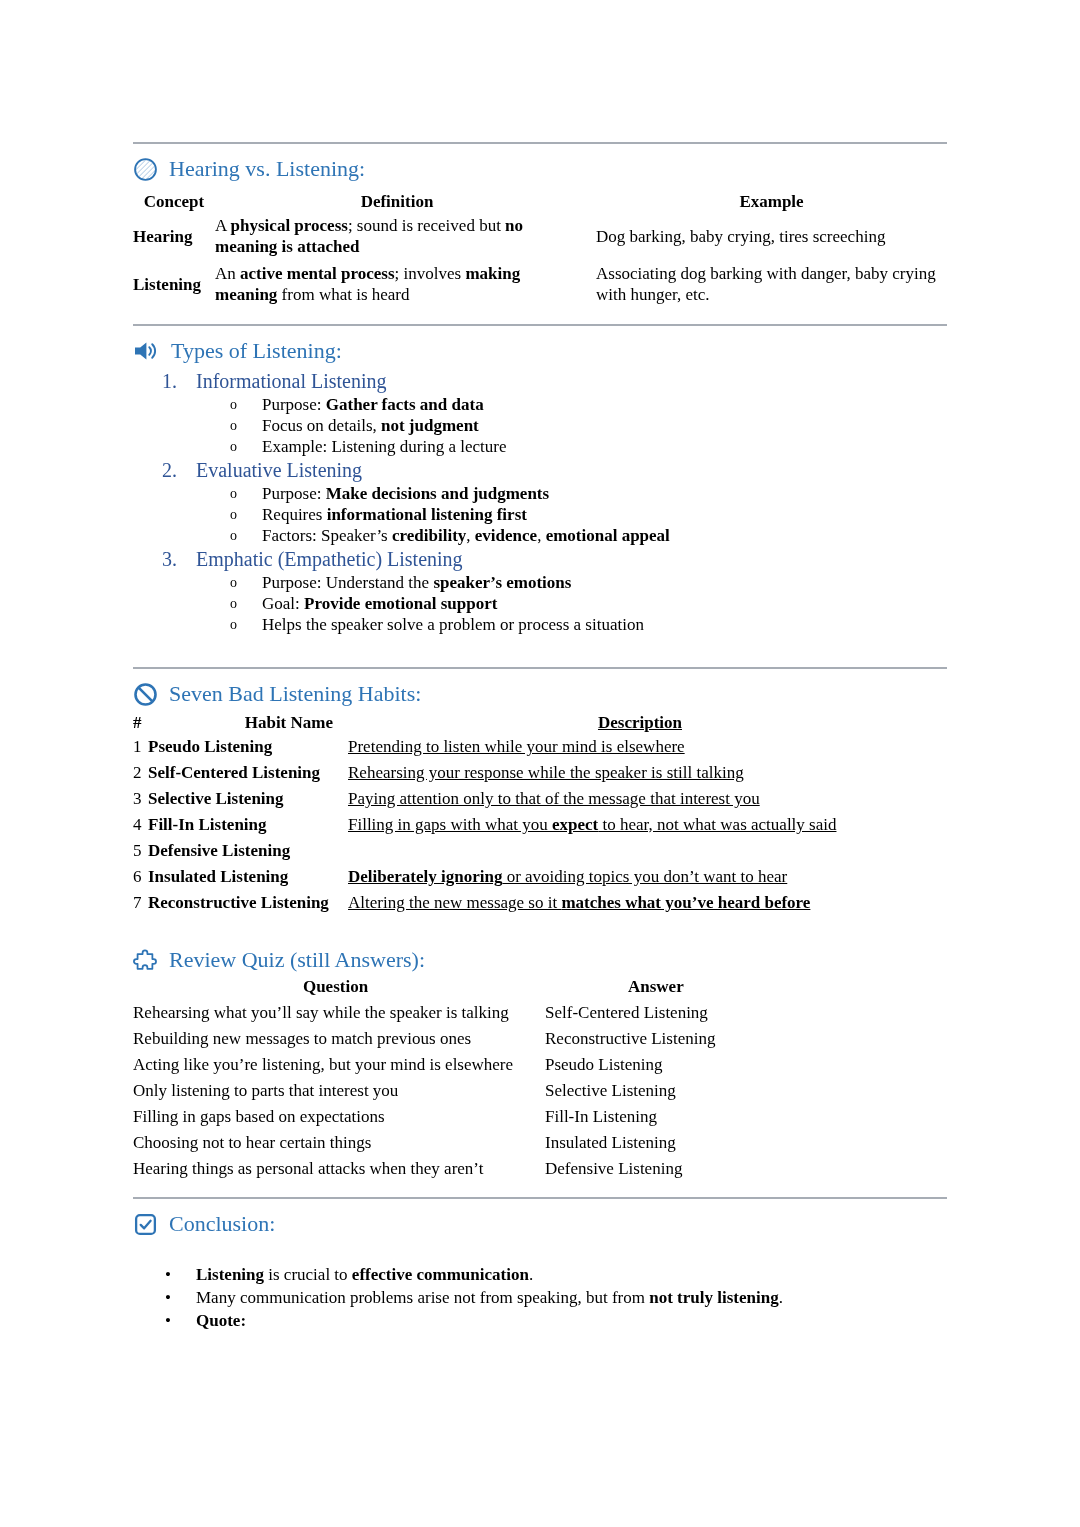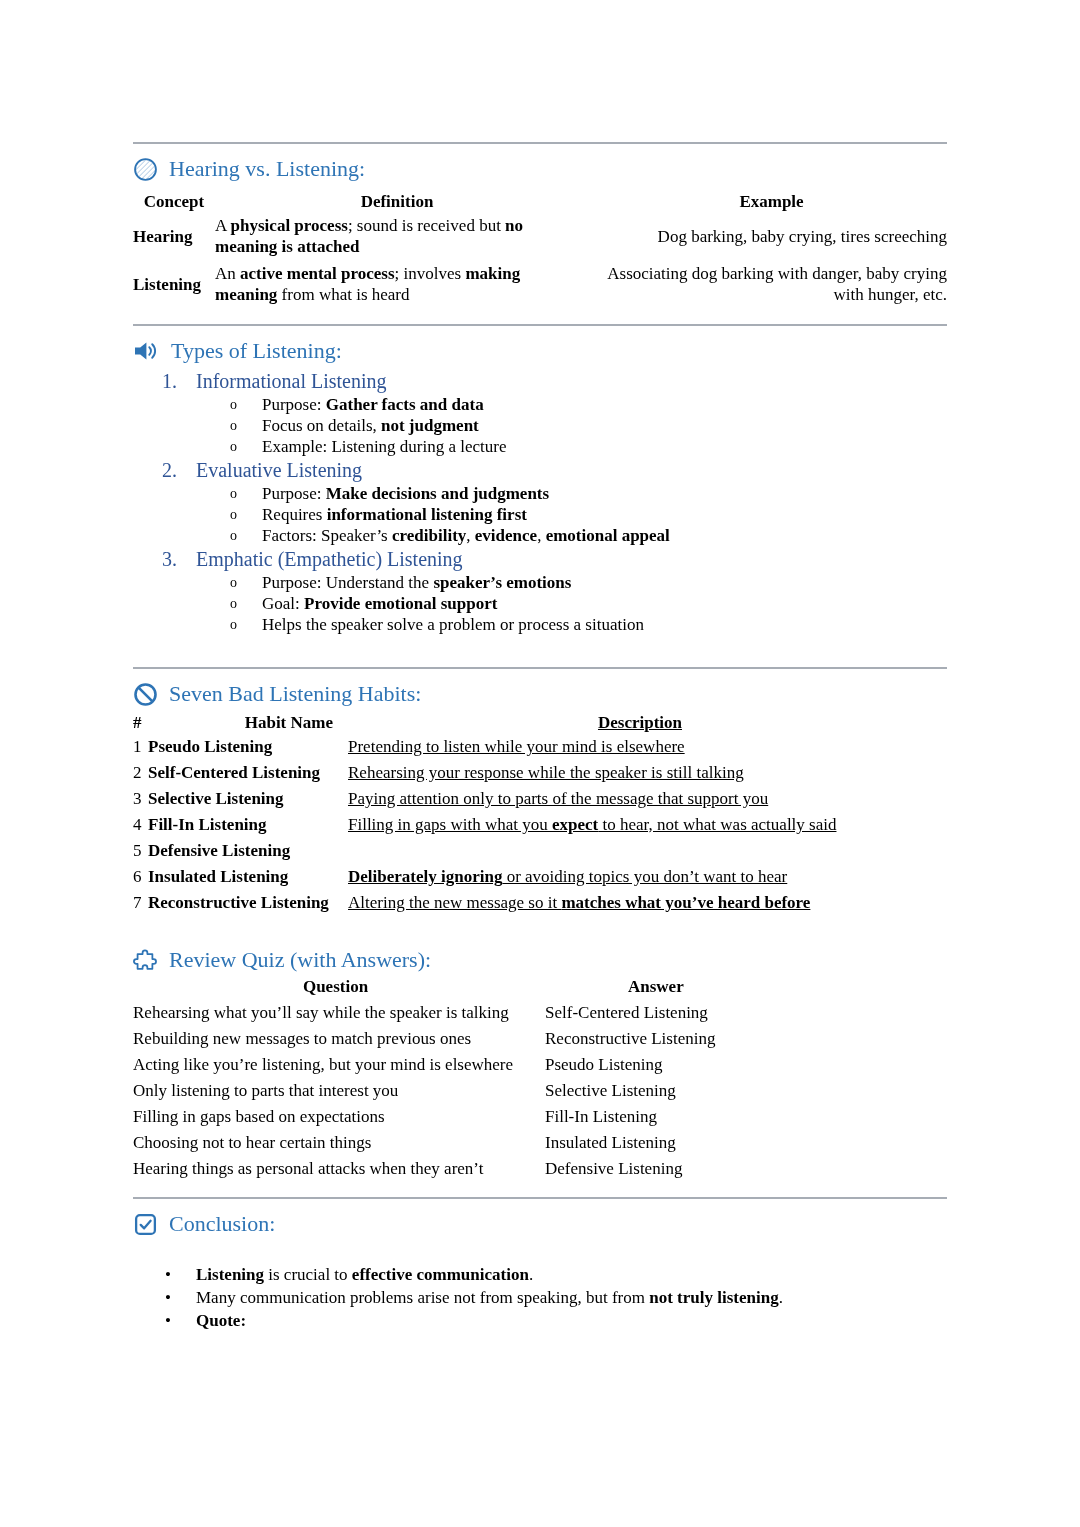--- a/index.html
+++ b/index.html
@@ -25,21 +25,21 @@
   .section-heading .icon { display:flex; align-items:center; flex:0 0 auto; }
 
   
   .hvl-table { margin-top:4px; width:100%; font-size:17px; line-height:21px; }
   .hvl-row { display:flex; align-items:center; }
   .hvl-head { font-weight:bold; height:24px; align-items:flex-end; }
   .hvl-col-concept { width:82px; flex:0 0 auto; }
   .hvl-head .hvl-col-concept { text-align:center; }
   .hvl-col-def { width:378px; flex:0 0 auto; padding-right:14px; }
   .hvl-head .hvl-col-def { text-align:center; }
-  .hvl-col-ex { flex:1; padding-left:3px;text-align:right; }
+  .hvl-col-ex { flex:1; padding-left:3px; }
   .hvl-head .hvl-col-ex { text-align:center; }
   .hvl-body-row { padding:3px 0; min-height:48px; }
   .hvl-concept { font-weight:bold; }
 
   
   .types-list { margin-top:2px; }
   .type-item-head {
     display:flex; gap:6px; margin-left:29px;
     font-size:20px; line-height:26px; color:#2F5496;
   }
@@ -208,21 +208,21 @@
       <span class="hab-col-desc">Pretending to listen while your mind is elsewhere</span>
     </div>
     <div class="habits-row">
       <span class="hab-col-num">2</span>
       <span class="hab-col-name">Self-Centered Listening</span>
       <span class="hab-col-desc">Rehearsing your response while the speaker is still talking</span>
     </div>
     <div class="habits-row">
       <span class="hab-col-num">3</span>
       <span class="hab-col-name">Selective Listening</span>
-      <span class="hab-col-desc">Paying attention only to parts of the message that support you</span>
+      <span class="hab-col-desc">Paying attention only to that of the message that interest you</span>
     </div>
     <div class="habits-row">
       <span class="hab-col-num">4</span>
       <span class="hab-col-name">Fill-In Listening</span>
       <span class="hab-col-desc">Filling in gaps with what you <b>expect</b> to hear, not what was actually said</span>
     </div>
     <div class="habits-row">
       <span class="hab-col-num">5</span>
       <span class="hab-col-name">Defensive Listening</span>
     </div>
@@ -237,21 +237,21 @@
       <span class="hab-col-desc">Altering the new message so it <b>matches what you’ve heard before</b></span>
     </div>
   </div>
 
   <div class="section-heading quiz-margin">
     <span class="icon">
       <svg width="25" height="25" viewBox="0 0 24 24">
         <path d="M9.2 4.6 a2.3 2.3 0 0 1 4.6 0 v1.2 h4.8 v4.8 h1.2 a2.3 2.3 0 0 1 0 4.6 h-1.2 v4.8 h-4.8 v-1.2 a2.3 2.3 0 0 0 -4.6 0 v1.2 H4.4 v-4.8 H3.2 a2.3 2.3 0 0 1 0 -4.6 h1.2 V5.8 h4.8 z" fill="none" stroke="#2E74B5" stroke-width="1.7" stroke-linejoin="round"></path>
       </svg>
     </span>
-    <span>Review Quiz (with Answers):</span>
+    <span>Review Quiz (still Answers):</span>
   </div>
 
   <div class="quiz-table">
     <div class="quiz-row quiz-head">
       <span class="quiz-col-q">Question</span>
       <span class="quiz-col-a">Answer</span>
     </div>
     <div class="quiz-row">
       <span class="quiz-col-q">Rehearsing what you’ll say while the speaker is talking</span>
       <span class="quiz-col-a">Self-Centered Listening</span>

